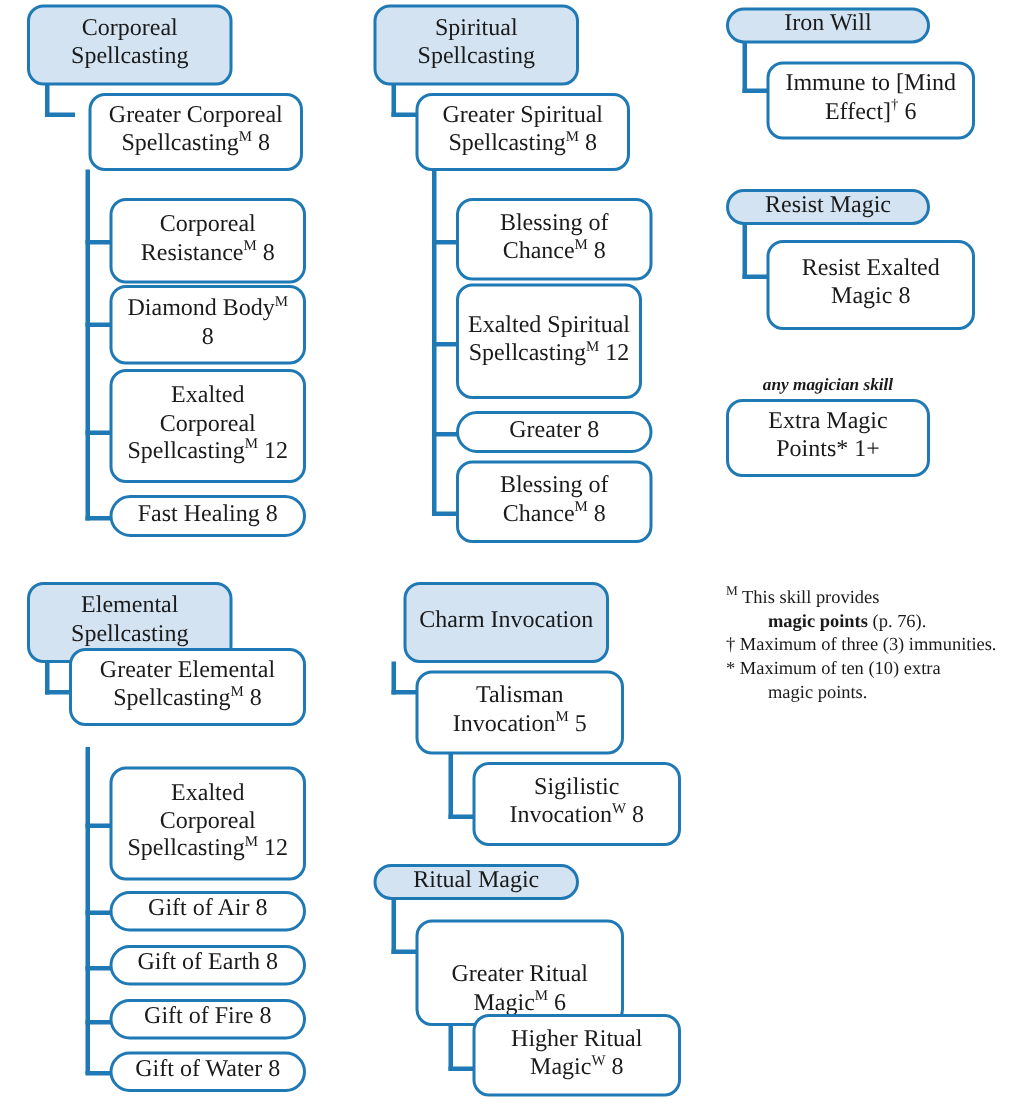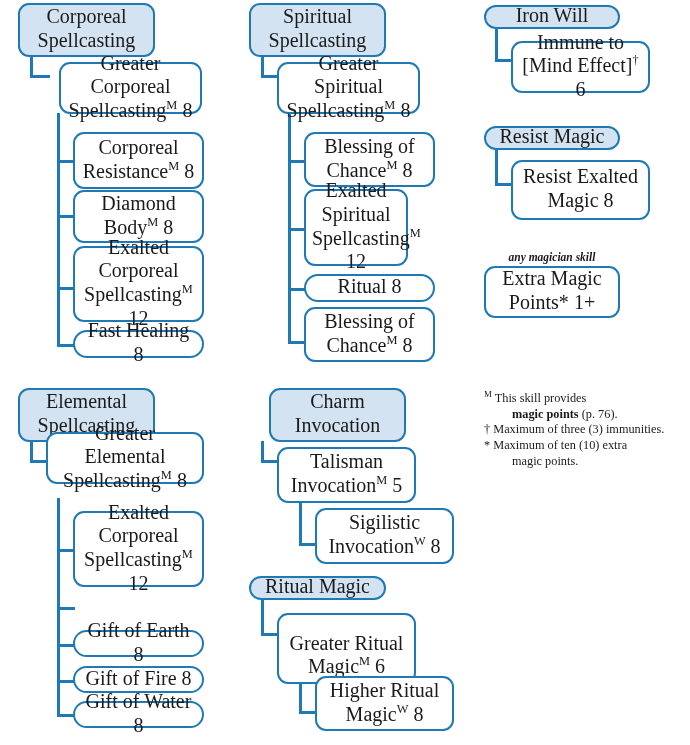--- a/index.html
+++ b/index.html
@@ -36,21 +36,21 @@
     position: absolute;
     box-sizing: border-box;
     border: 2px solid #1f79b5;
     background: #ffffff;
     border-radius: 11px;
     display: flex;
     align-items: center;
     justify-content: center;
     text-align: center;
     line-height: 1.18;
-    font-size: 20px;
+    font-size: 16px;
     padding: 1px 6px 3px 6px;
     color: #1a1a1a;
   }
   .node.root {
     background: #d3e3f2;
     border-color: #1f79b5;
   }
   .node.pill {
     border-radius: 999px;
   }
@@ -145,26 +145,26 @@
   </div>
 
   <div class="node" style="left:277px; top:62px; width:143px; height:52px;">
     <span class="txt"><span>Greater Spiritual Spellcasting</span><sup>M</sup> <span>8</span></span>
   </div>
 
   <div class="node" style="left:304px; top:132px; width:131px; height:55px;">
     <span class="txt"><span>Blessing of Chance</span><sup>M</sup> <span>8</span></span>
   </div>
 
-  <div class="node" style="left:304px; top:189px; width:104px; height:77px;">
+  <div class="node" style="left:304px; top:189px; width:124px; height:77px;">
     <span class="txt"><span>Exalted Spiritual Spellcasting</span><sup>M</sup> <span>12</span></span>
   </div>
 
   <div class="node pill" style="left:304px; top:274px; width:131px; height:28px;">
-    <span class="txt"><span>Ritual</span> <span>8</span></span>
+    <span class="txt"><span>Greater</span> <span>8</span></span>
   </div>
 
   <div class="node" style="left:304px; top:307px; width:131px; height:55px;">
     <span class="txt"><span>Blessing of Chance</span><sup>M</sup> <span>8</span></span>
   </div>
 
   <div class="conn v" style="left:495px; top:26px; height:36px;"></div>
   <div class="conn h" style="left:495px; top:59px; width:20px;"></div>
 
   <div class="node root pill" style="left:484px; top:5px; width:136px; height:24px;">
@@ -207,20 +207,23 @@
   </div>
 
   <div class="node" style="left:46px; top:432px; width:158px; height:52px;">
     <span class="txt"><span>Greater Elemental Spellcasting</span><sup>M</sup> <span>8</span></span>
   </div>
 
   <div class="node" style="left:73px; top:511px; width:131px; height:76px;">
     <span class="txt"><span>Exalted Corporeal Spellcasting</span><sup>M</sup> <span>12</span></span>
   </div>
 
+  <div class="node pill" style="left:73px; top:594px; width:131px; height:27px;">
+    <span class="txt"><span>Gift of Air</span> <span>8</span></span>
+  </div>
 
   <div class="node pill" style="left:73px; top:630px; width:131px; height:27px;">
     <span class="txt"><span>Gift of Earth</span> <span>8</span></span>
   </div>
 
   <div class="node pill" style="left:73px; top:666px; width:131px; height:27px;">
     <span class="txt"><span>Gift of Fire</span> <span>8</span></span>
   </div>
 
   <div class="node pill" style="left:73px; top:701px; width:131px; height:27px;">

